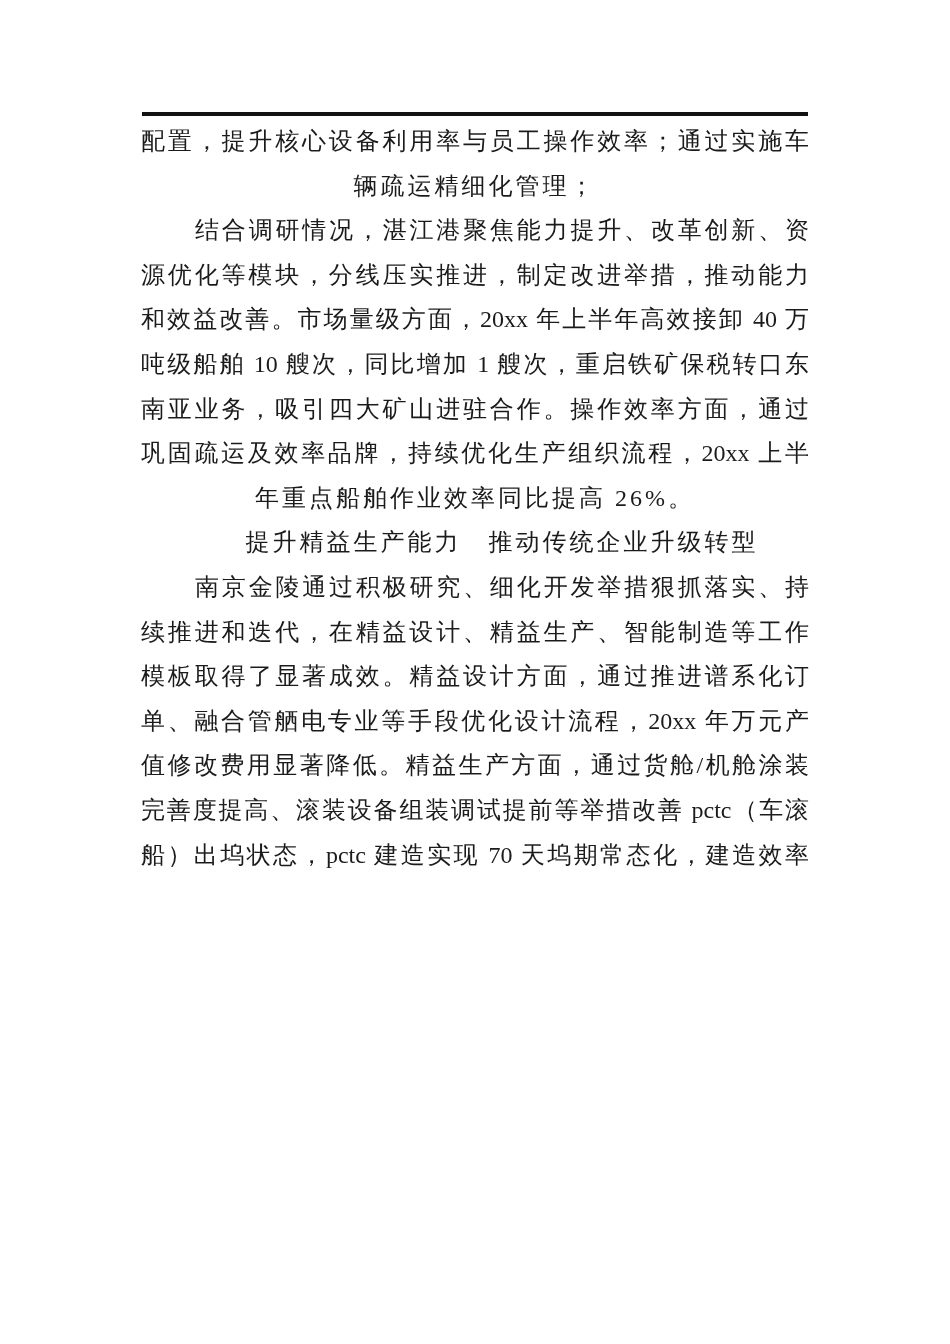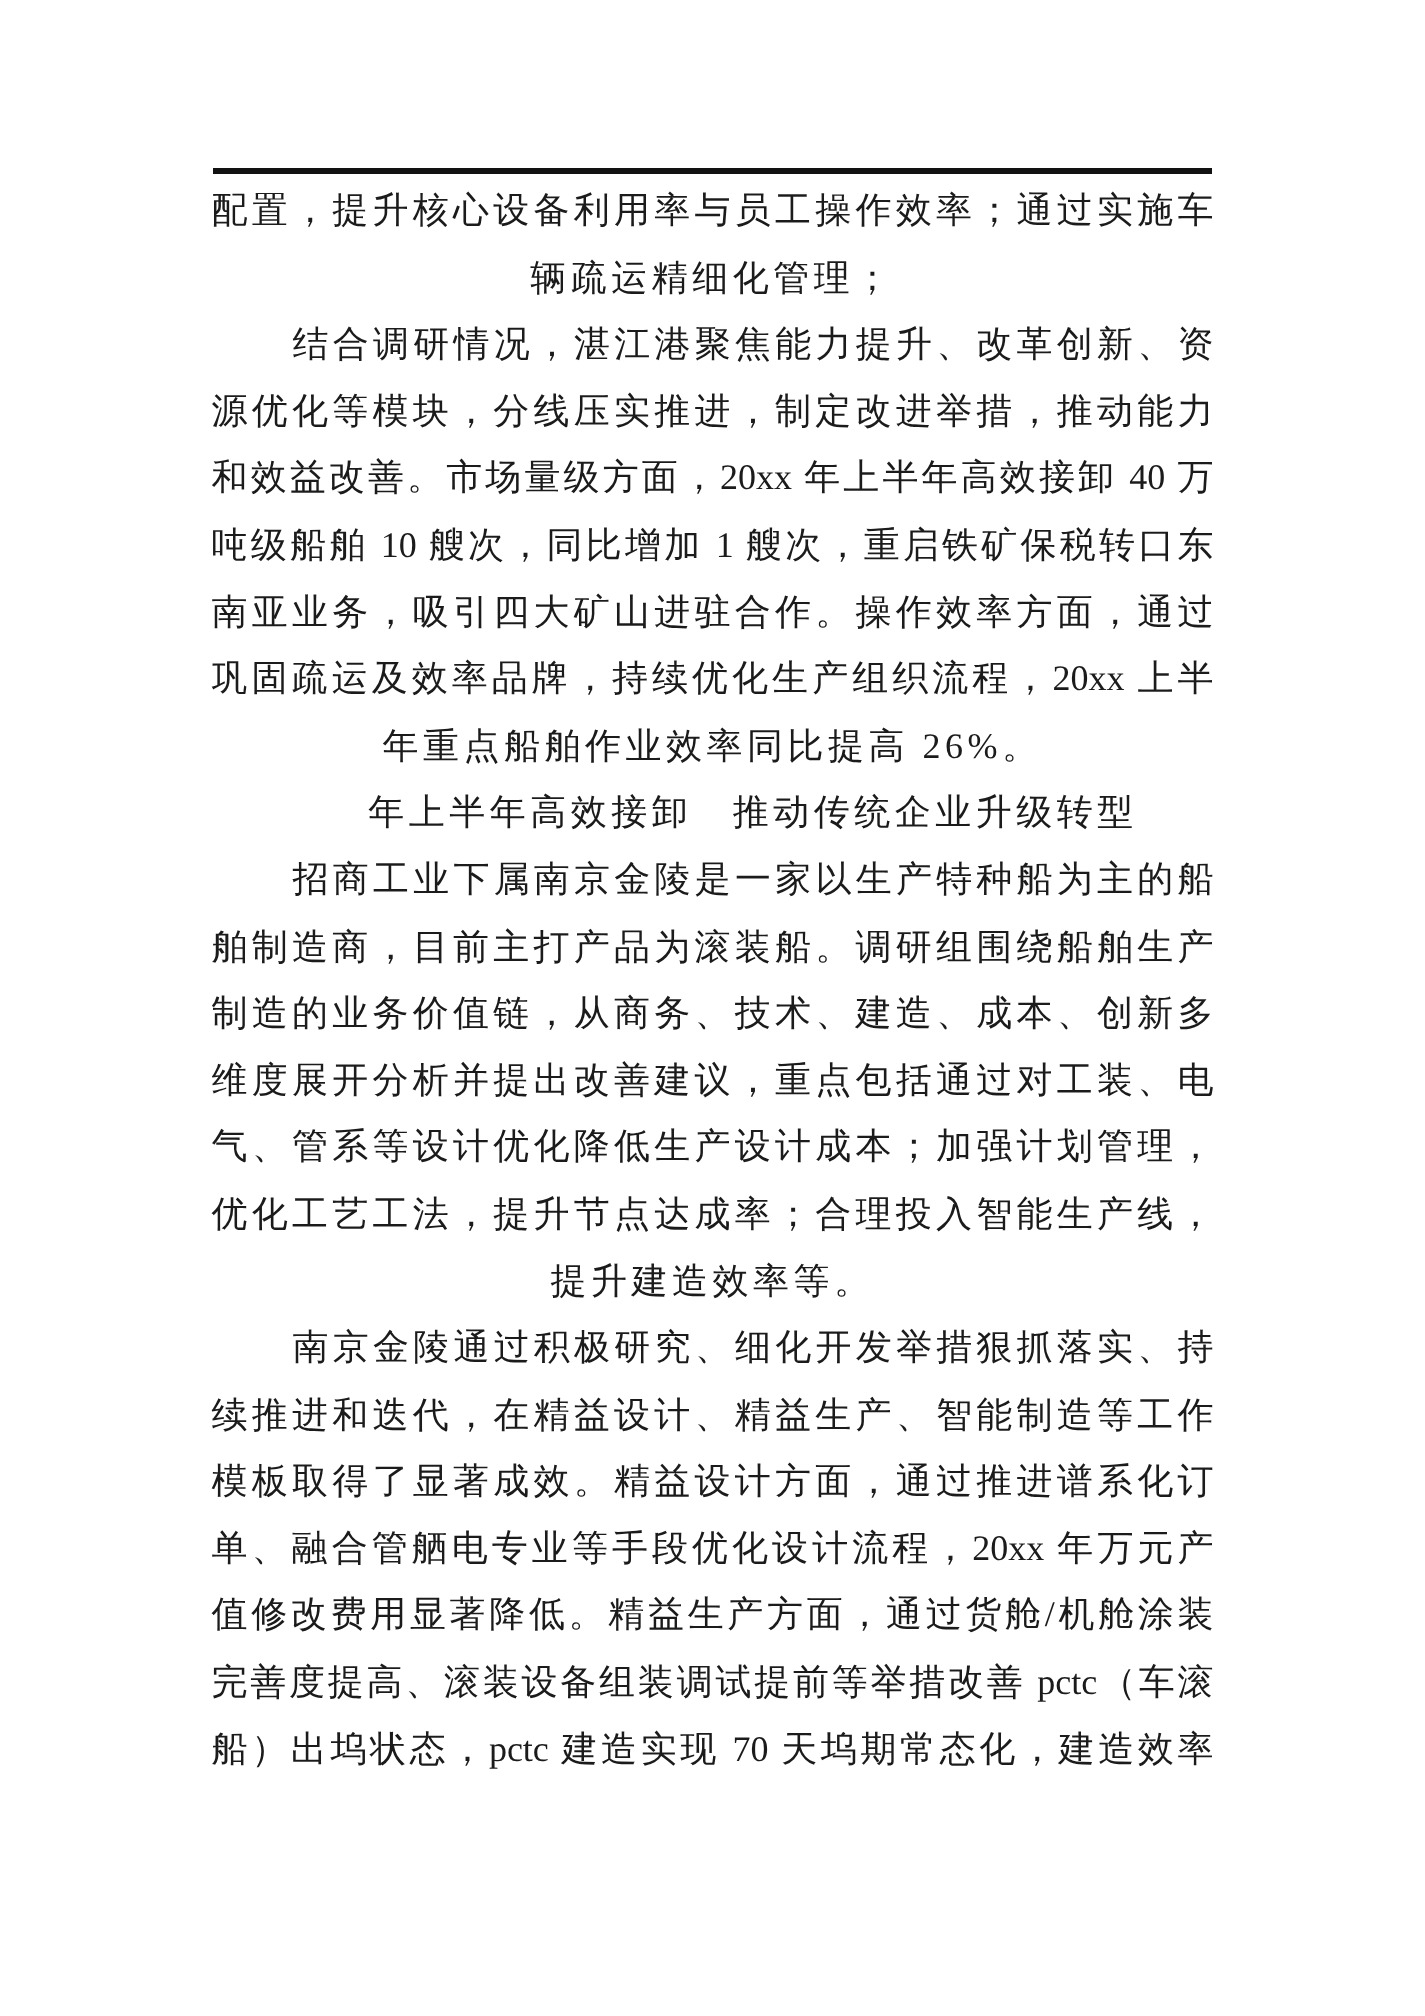--- a/index.html
+++ b/index.html
@@ -63,30 +63,21 @@
       <div>
         <div class="line jline indent">结合调研情况，湛江港聚焦能力提升、改革创新、资</div>
         <div class="line jline">源优化等模块，分线压实推进，制定改进举措，推动能力</div>
         <div class="line jline">和效益改善。市场量级方面，20xx 年上半年高效接卸 40 万</div>
         <div class="line jline">吨级船舶 10 艘次，同比增加 1 艘次，重启铁矿保税转口东</div>
         <div class="line jline">南亚业务，吸引四大矿山进驻合作。操作效率方面，通过</div>
         <div class="line jline">巩固疏运及效率品牌，持续优化生产组织流程，20xx 上半</div>
         <div class="line nline">年重点船舶作业效率同比提高 26%。</div>
       </div>
       <div>
-        <div class="line nline indent">年上半年高效接卸　推动传统企业升级转型</div>
-      </div>
-      <div>
-        <div class="line jline indent">招商工业下属南京金陵是一家以生产特种船为主的船</div>
-        <div class="line jline">舶制造商，目前主打产品为滚装船。调研组围绕船舶生产</div>
-        <div class="line jline">制造的业务价值链，从商务、技术、建造、成本、创新多</div>
-        <div class="line jline">维度展开分析并提出改善建议，重点包括通过对工装、电</div>
-        <div class="line jline">气、管系等设计优化降低生产设计成本；加强计划管理，</div>
-        <div class="line jline">优化工艺工法，提升节点达成率；合理投入智能生产线，</div>
-        <div class="line nline">提升建造效率等。</div>
+        <div class="line nline indent">提升精益生产能力　推动传统企业升级转型</div>
       </div>
       <div>
         <div class="line jline indent">南京金陵通过积极研究、细化开发举措狠抓落实、持</div>
         <div class="line jline">续推进和迭代，在精益设计、精益生产、智能制造等工作</div>
         <div class="line jline">模板取得了显著成效。精益设计方面，通过推进谱系化订</div>
         <div class="line jline">单、融合管舾电专业等手段优化设计流程，20xx 年万元产</div>
         <div class="line jline">值修改费用显著降低。精益生产方面，通过货舱/机舱涂装</div>
         <div class="line jline">完善度提高、滚装设备组装调试提前等举措改善 pctc（车滚</div>
         <div class="line jline">船）出坞状态，pctc 建造实现 70 天坞期常态化，建造效率</div>
       </div>

